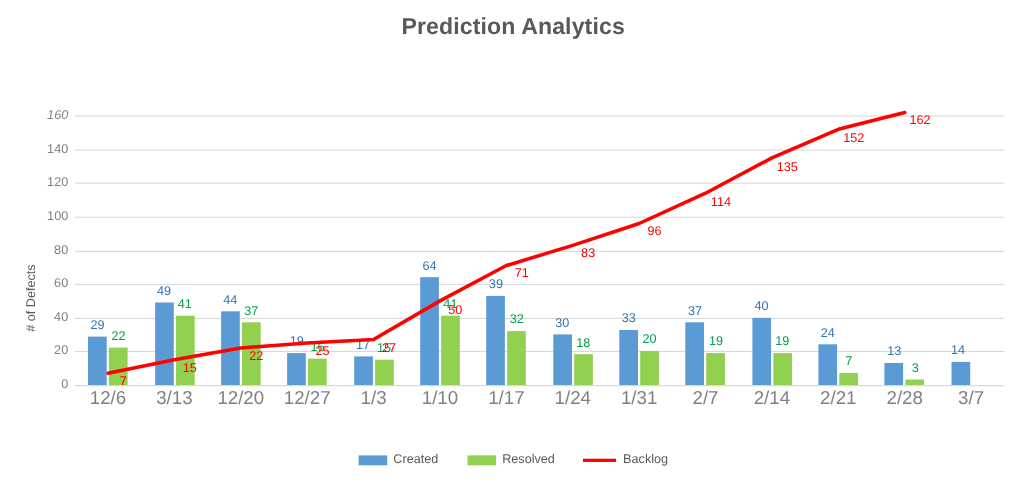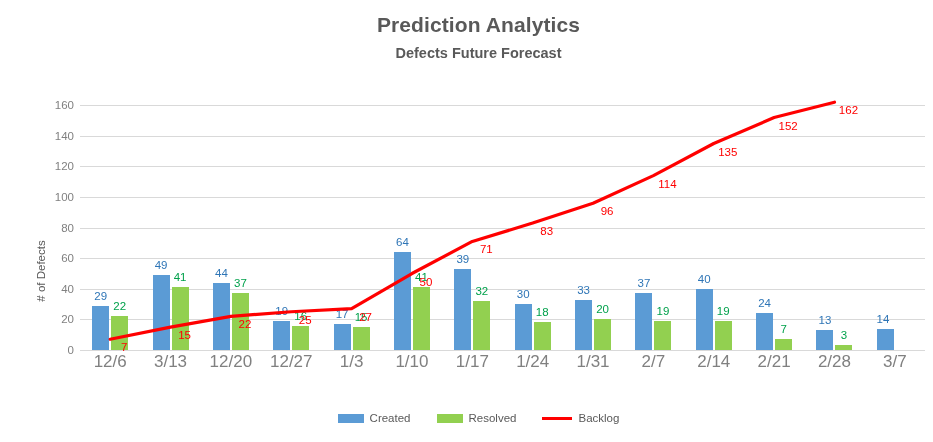--- a/index.html
+++ b/index.html
@@ -11,21 +11,20 @@
     width: 933px;
     height: 442px;
     font-family: "Liberation Sans", sans-serif;
     overflow: hidden;
   }
   #chart-root {
     position: relative;
     width: 849px;
     height: 442px;
     background: #ffffff;
-    margin-left: 12px;
   }
 
   
   .chart-title {
     position: absolute;
     top: 13px;
     left: 0;
     width: 933px;
     text-align: center;
     font-size: 21px;
@@ -187,36 +186,35 @@
     display: inline-block;
     background: #ff0000;
   }
 </style>
 </head>
 <body>
 
 <div id="chart-root">
 
   <div class="chart-title">Prediction Analytics</div>
-  <div class="chart-subtitle">Defects Future Forecast</div>
 
   <div class="y-axis-title-wrap" style="position:absolute;left:10px;top:90px;width:20px;height:260px;">
     <div class="y-axis-title"># of Defects</div>
   </div>
 
   <div class="y-axis-ticks" id="y-axis-ticks">
       <div class="y-tick" style="top: 260px;">0</div>
       <div class="y-tick" style="top: 229.412px;">20</div>
       <div class="y-tick" style="top: 198.824px;">40</div>
       <div class="y-tick" style="top: 168.235px;">60</div>
       <div class="y-tick" style="top: 137.647px;">80</div>
       <div class="y-tick" style="top: 107.059px;">100</div>
       <div class="y-tick" style="top: 76.4706px;">120</div>
       <div class="y-tick" style="top: 45.8824px;">140</div>
-      <div class="y-tick" style="top: 15.2941px;">160</div>
+      <div class="y-tick" style="top: 15.2941px; font-style: italic;">160</div>
     </div>
 
   <div class="plot-area" id="plot-area">
     <div id="gridlines">
         <div class="gridline" style="top: 260px;"></div>
         <div class="gridline" style="top: 229.412px;"></div>
         <div class="gridline" style="top: 198.824px;"></div>
         <div class="gridline" style="top: 168.235px;"></div>
         <div class="gridline" style="top: 137.647px;"></div>
         <div class="gridline" style="top: 107.059px;"></div>

